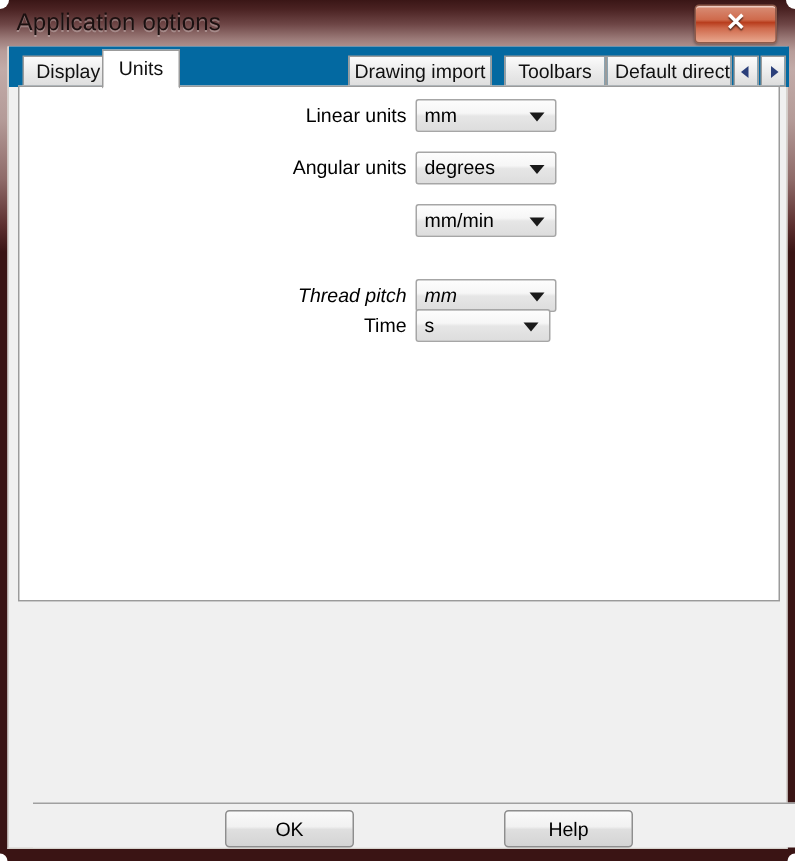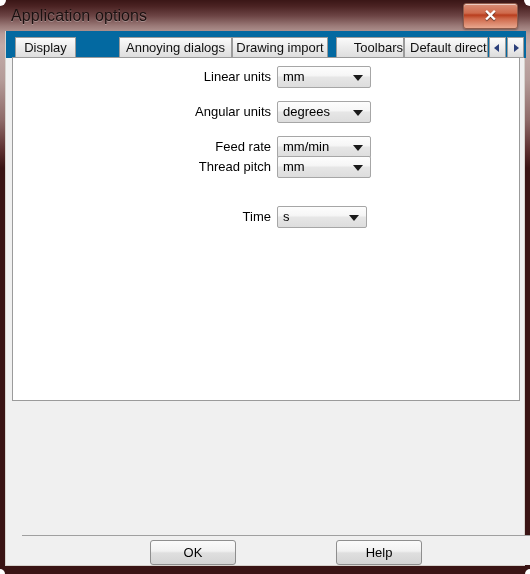--- a/index.html
+++ b/index.html
@@ -305,27 +305,27 @@
       <div id="close-glyph">✕</div>
     </div>
   </div>
 
   <div id="client">
 
     <div id="tabstrip">
       <div class="tab" style="left:9px;width:61px;">
         <span>Display</span>
       </div>
-      <div class="tab" style="left:113px;width:113px;">
-        <span>Annoying dialogs</span>
+      <div class="tab selected" style="left:62px;width:52px;">
+        <span>Units</span>
       </div>
       <div class="tab" style="left:226px;width:96px;">
         <span>Drawing import</span>
       </div>
-      <div class="tab" style="left:330px;width:68px;text-align:right;">
+      <div class="tab" style="left:330px;width:68px;">
         <span>Toolbars</span>
       </div>
       <div class="tab tab-clip" style="left:398px;width:84px;text-align:left;padding-left:5px;">
         <span>Default directories</span>
       </div>
 
       <div class="tab-scroll" style="left:483px;">
         <span class="arrow-l"></span>
       </div>
       <div class="tab-scroll" style="left:501px;">
@@ -345,28 +345,27 @@
 
       <div class="form-row" style="top:43px;">
         <div class="row-label">Angular units</div>
         <div class="combo" style="width:94px;">
           <span class="combo-value">degrees</span>
           <span class="combo-arrow"></span>
         </div>
       </div>
 
       <div class="form-row" style="top:78px;">
-        <div class="row-label">Feed rate</div>
         <div class="combo" style="width:94px;">
           <span class="combo-value">mm/min</span>
           <span class="combo-arrow"></span>
         </div>
       </div>
 
-      <div class="form-row" style="top:98px;">
+      <div class="form-row" style="top:128px;font-style:italic;">
         <div class="row-label">Thread pitch</div>
         <div class="combo" style="width:94px;">
           <span class="combo-value">mm</span>
           <span class="combo-arrow"></span>
         </div>
       </div>
 
       <div class="form-row" style="top:148px;">
         <div class="row-label">Time</div>
         <div class="combo" style="width:90px;">

